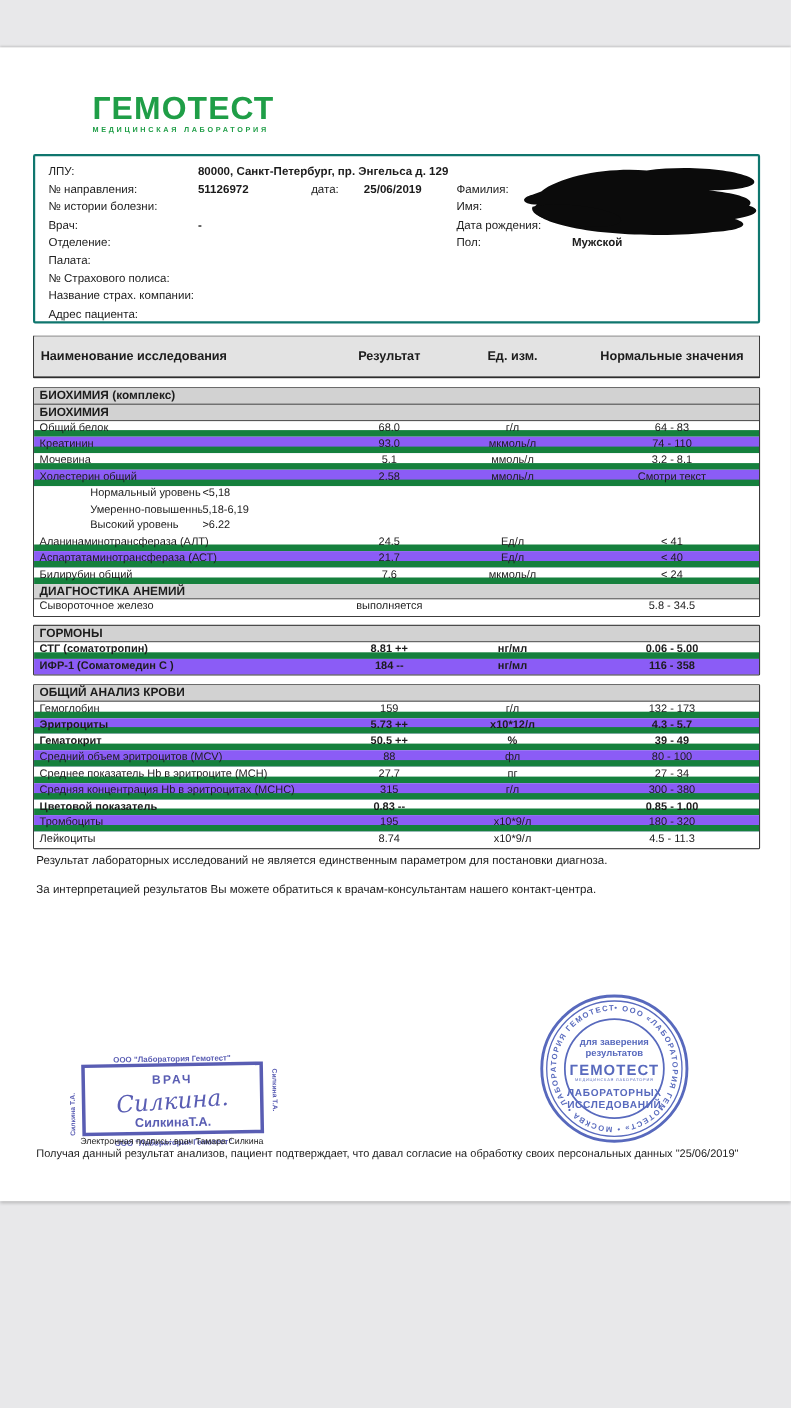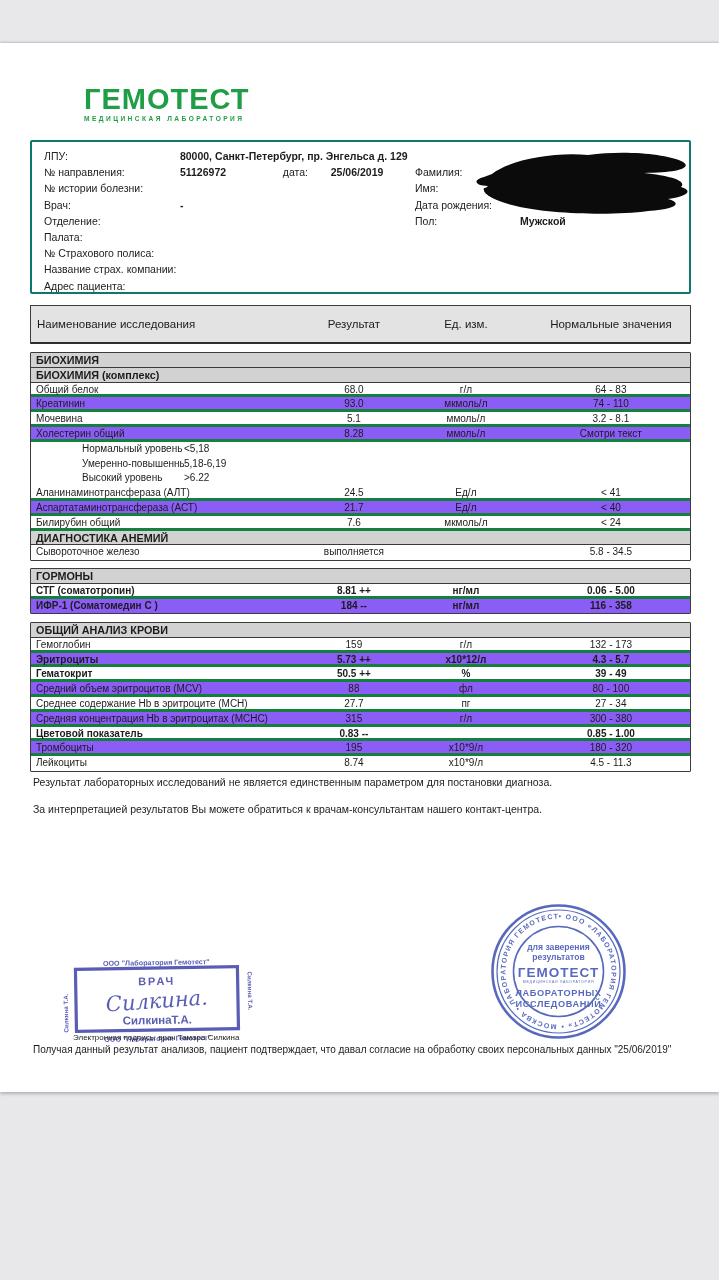--- a/index.html
+++ b/index.html
@@ -28,32 +28,32 @@
   .p-val-ref{display:inline-block;width:100px}
   .p-date-label{display:inline-block;width:45px}
   .p-right{position:absolute;left:383px;top:22.2px;line-height:16.2px;white-space:nowrap}
   .p-rl{display:inline-block;width:102px}
   .redaction{position:absolute;left:0;top:0;width:657px;height:150px;pointer-events:none}
   
   .thead-box{
     position:absolute;left:30px;top:262px;width:659px;height:36px;
     background:#e3e3e3;border:1px solid #3c3c3c;border-bottom:2px solid #2e2e2e;
     display:grid;grid-template-columns:42% 14% 20% 24%;align-items:center;
-    font-weight:normal;font-size:11.5px;border-radius:1px;
+    font-weight:bold;font-size:11.5px;border-radius:1px;
   }
   .thead-box .c-name{padding-left:6px}
   .c-res,.c-unit,.c-norm{text-align:center}
   .tbox{position:absolute;left:30px;width:659px;border:1px solid #3c3c3c;border-radius:1px;background:#fff}
   .tbox1{top:309px}
   .tbox2{top:525px}
   .tbox3{top:579px}
   .trow{
     display:grid;grid-template-columns:42% 14% 20% 24%;
     height:14.8px;line-height:13.8px;font-size:10px;box-sizing:border-box;
-    border-bottom:3px solid #15803d;background:#fff;
+    border-bottom:6px solid #15803d;background:#fff;
   }
   .trow:last-child{border-bottom:none}
   .trow .c-name{padding-left:5px;white-space:nowrap;overflow:hidden}
   .t-section{
     display:block;background:#d2d2d2;font-weight:bold;font-size:10.8px;
     border-bottom:1px solid #3a3a3a;line-height:14px;
   }
   .shaded{background:#8b5cf6}
   .t-sub{display:flex;border-bottom:none}
   .t-sub .c-name{margin-left:51px;width:102px;padding-left:0;flex:none}
@@ -140,27 +140,27 @@
   <div class="thead-box">
     <span class="c-name">Наименование исследования</span>
     <span class="c-res">Результат</span>
     <span class="c-unit">Ед. изм.</span>
     <span class="c-norm">Нормальные значения</span>
   </div>
 
   <div class="tbox tbox1">
 
   <div class="trow t-section">
+        <span class="c-name">БИОХИМИЯ (комплекс)</span>
+        <span class="c-res"></span>
+        <span class="c-unit"></span>
+        <span class="c-norm"></span>
+      </div>
+      <div class="trow t-section">
         <span class="c-name">БИОХИМИЯ</span>
-        <span class="c-res"></span>
-        <span class="c-unit"></span>
-        <span class="c-norm"></span>
-      </div>
-      <div class="trow t-section">
-        <span class="c-name">БИОХИМИЯ (комплекс)</span>
         <span class="c-res"></span>
         <span class="c-unit"></span>
         <span class="c-norm"></span>
       </div>
       <div class="trow">
         <span class="c-name">Общий белок</span>
         <span class="c-res">68.0</span>
         <span class="c-unit">г/л</span>
         <span class="c-norm">64 - 83</span>
       </div>
@@ -171,21 +171,21 @@
         <span class="c-norm">74 - 110</span>
       </div>
       <div class="trow">
         <span class="c-name">Мочевина</span>
         <span class="c-res">5.1</span>
         <span class="c-unit">ммоль/л</span>
         <span class="c-norm">3.2 - 8.1</span>
       </div>
       <div class="trow shaded">
         <span class="c-name">Холестерин общий</span>
-        <span class="c-res">8.28</span>
+        <span class="c-res">2.58</span>
         <span class="c-unit">ммоль/л</span>
         <span class="c-norm">Смотри текст</span>
       </div>
       <div class="trow t-sub">
         <span class="c-name">Нормальный уровень</span>
         <span class="c-res">&lt;5,18</span>
         <span class="c-unit"></span>
         <span class="c-norm"></span>
       </div>
       <div class="trow t-sub">
@@ -280,21 +280,21 @@
         <span class="c-unit">%</span>
         <span class="c-norm">39 - 49</span>
       </div>
       <div class="trow shaded">
         <span class="c-name">Средний объем эритроцитов (MCV)</span>
         <span class="c-res">88</span>
         <span class="c-unit">фл</span>
         <span class="c-norm">80 - 100</span>
       </div>
       <div class="trow">
-        <span class="c-name">Среднее содержание Hb в эритроците (MCH)</span>
+        <span class="c-name">Среднее показатель Hb в эритроците (MCH)</span>
         <span class="c-res">27.7</span>
         <span class="c-unit">пг</span>
         <span class="c-norm">27 - 34</span>
       </div>
       <div class="trow shaded">
         <span class="c-name">Средняя концентрация Hb в эритроцитах (MCHC)</span>
         <span class="c-res">315</span>
         <span class="c-unit">г/л</span>
         <span class="c-norm">300 - 380</span>
       </div>

